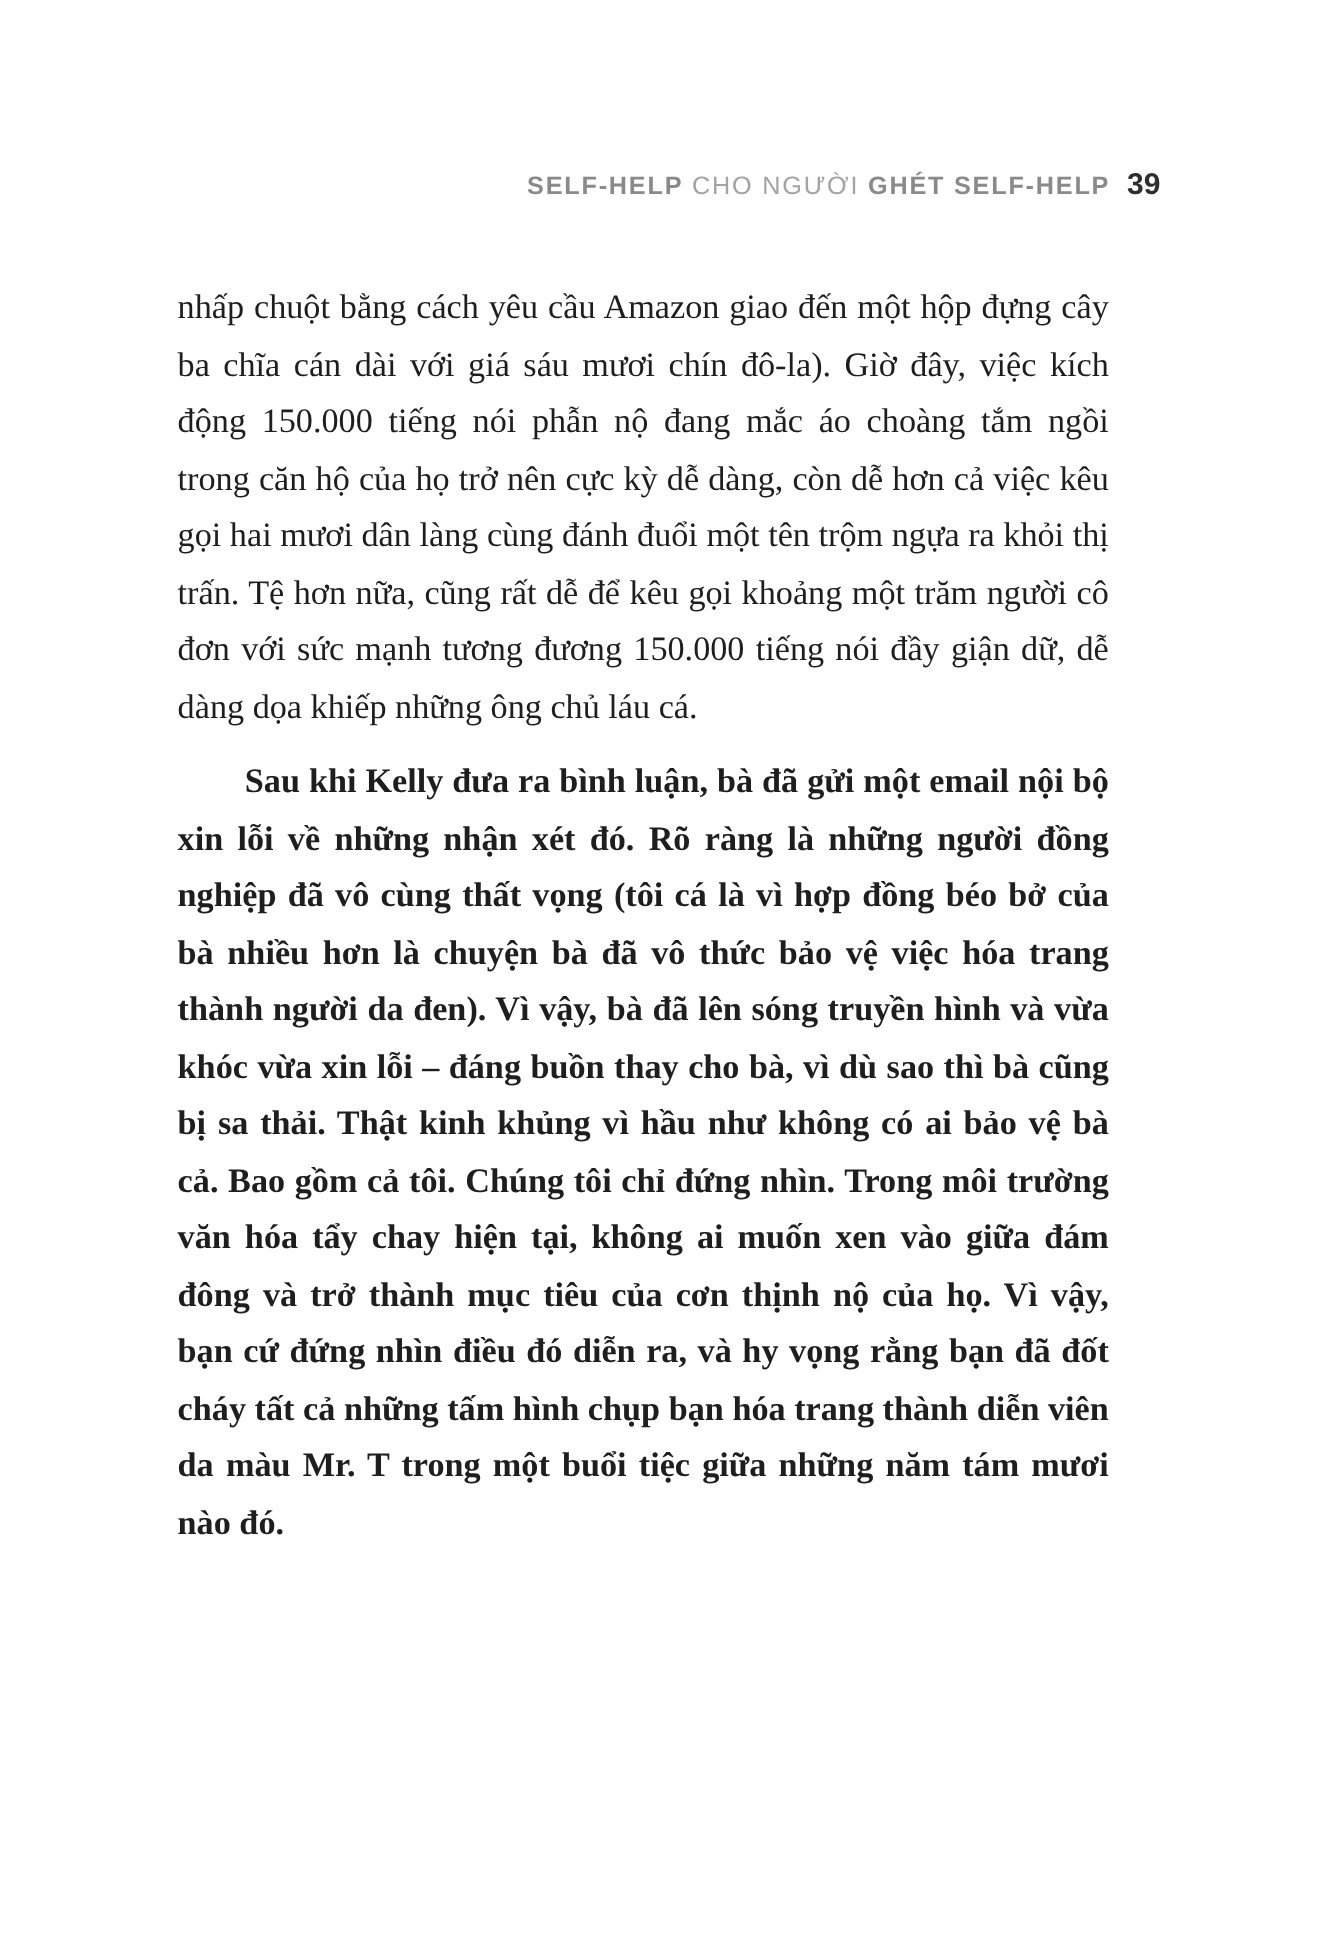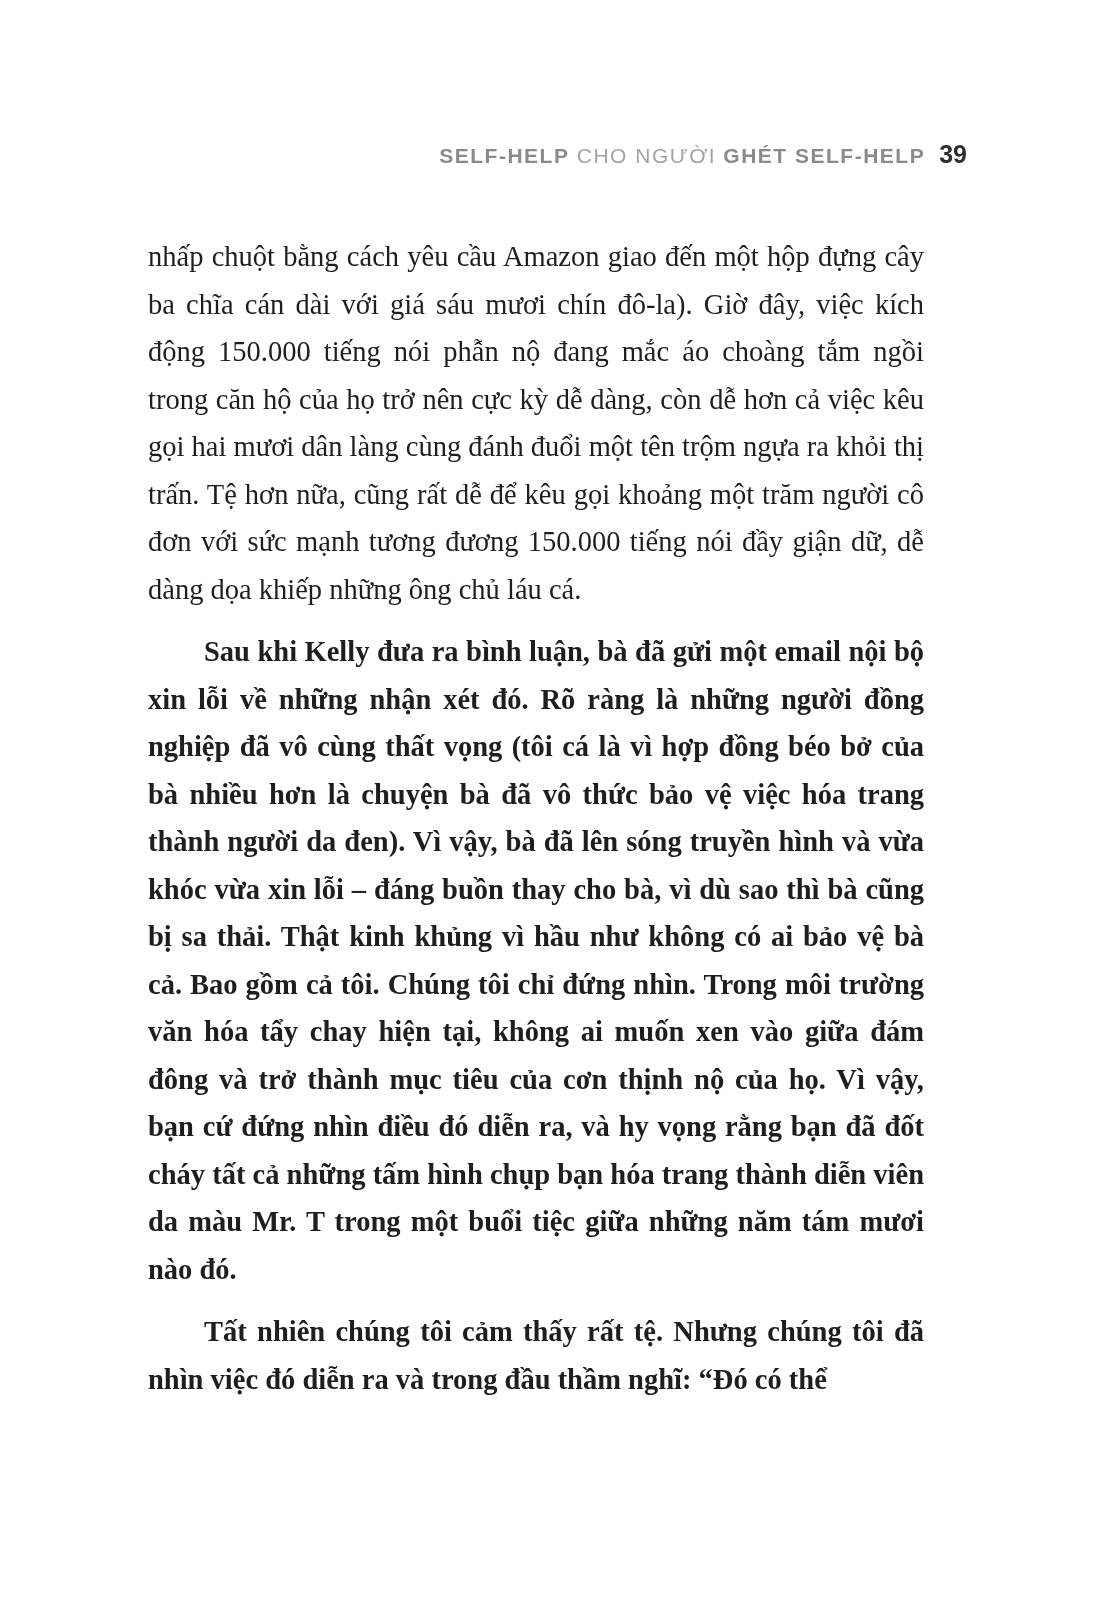--- a/index.html
+++ b/index.html
@@ -72,16 +72,15 @@
 
 <div class="page">
 
   <div class="running-head">
     <span class="rh-bold">SELF-HELP</span><span class="rh-light"> CHO NGƯỜI </span><span class="rh-bold">GHÉT SELF-HELP</span><span class="rh-page-number">39</span>
   </div>
 
   <div class="body-text">
     <p>nhấp chuột bằng cách yêu cầu Amazon giao đến một hộp đựng cây ba chĩa cán dài với giá sáu mươi chín đô-la). Giờ đây, việc kích động 150.000 tiếng nói phẫn nộ đang mắc áo choàng tắm ngồi trong căn hộ của họ trở nên cực kỳ dễ dàng, còn dễ hơn cả việc kêu gọi hai mươi dân làng cùng đánh đuổi một tên trộm ngựa ra khỏi thị trấn. Tệ hơn nữa, cũng rất dễ để kêu gọi khoảng một trăm người cô đơn với sức mạnh tương đương 150.000 tiếng nói đầy giận dữ, dễ dàng dọa khiếp những ông chủ láu cá.</p>
     <p>Sau khi Kelly đưa ra bình luận, bà đã gửi một email nội bộ xin lỗi về những nhận xét đó. Rõ ràng là những người đồng nghiệp đã vô cùng thất vọng (tôi cá là vì hợp đồng béo bở của bà nhiều hơn là chuyện bà đã vô thức bảo vệ việc hóa trang thành người da đen). Vì vậy, bà đã lên sóng truyền hình và vừa khóc vừa xin lỗi – đáng buồn thay cho bà, vì dù sao thì bà cũng bị sa thải. Thật kinh khủng vì hầu như không có ai bảo vệ bà cả. Bao gồm cả tôi. Chúng tôi chỉ đứng nhìn. Trong môi trường văn hóa tẩy chay hiện tại, không ai muốn xen vào giữa đám đông và trở thành mục tiêu của cơn thịnh nộ của họ. Vì vậy, bạn cứ đứng nhìn điều đó diễn ra, và hy vọng rằng bạn đã đốt cháy tất cả những tấm hình chụp bạn hóa trang thành diễn viên da màu Mr. T trong một buổi tiệc giữa những năm tám mươi nào đó.</p>
-    <p>Tất nhiên chúng tôi cảm thấy rất tệ. Nhưng chúng tôi đã nhìn việc đó diễn ra và trong đầu thầm nghĩ: “Đó có thể</p>
   </div>
 
 </div>
 
 </body></html>

